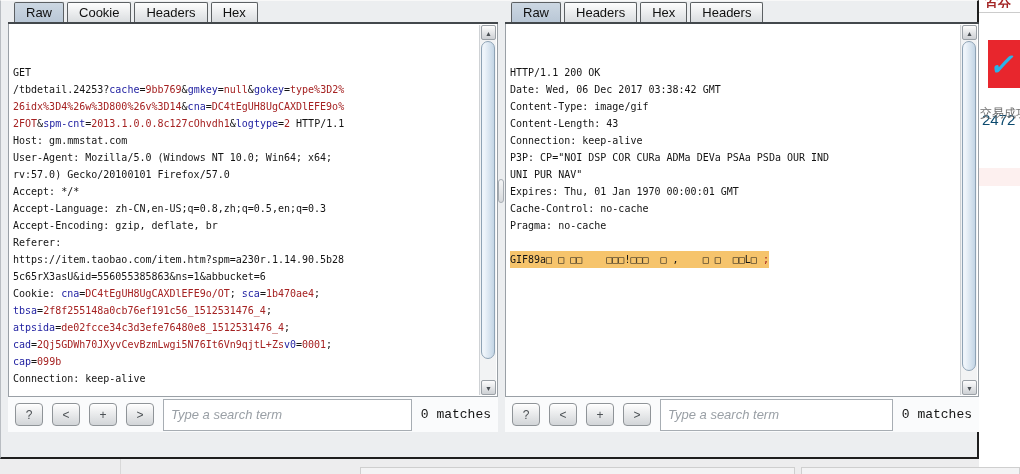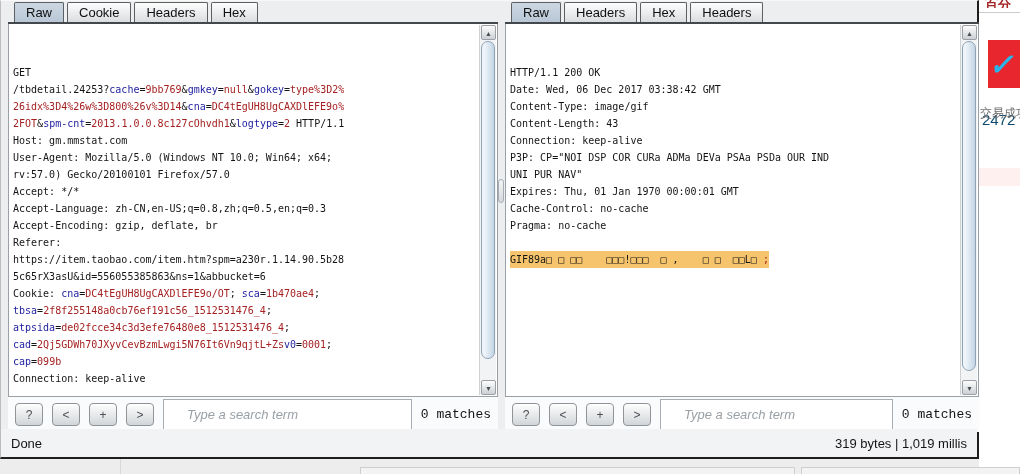--- a/index.html
+++ b/index.html
@@ -45,21 +45,21 @@
   .sb-thumb { position:absolute; left:1px; top:16px; width:14px; border-radius:8px;
               background:linear-gradient(90deg,#eef4fa 20%,#c3d5e5); border:1px solid #8fa3b5; }
   .thumb-req { height:318px; } .thumb-res { height:330px; }
 
   
   .searchbar { position:absolute; left:0; right:0; bottom:0; height:35px; background:#fafbfc;
                display:flex; align-items:center; gap:9px; padding:0 7px; }
   .sbtn { width:28px; height:23px; border:1px solid #8f9498; border-radius:4px; color:#4c5155;
           background:linear-gradient(#fefefe,#d2d5d8); font-size:12px; font-family:"Liberation Sans",sans-serif;
           display:flex; align-items:center; justify-content:center; box-shadow:inset 0 1px 0 #fff; }
-  .search-input { flex:1; height:32px; border:1px solid #a7adb3; padding:0 23px; font-size:13px;
+  .search-input { flex:1; height:32px; border:1px solid #a7adb3; padding:0 7px; font-size:13px;
                   font-family:"Liberation Sans",sans-serif; color:#202020; background:#fff; outline:none; }
   .search-input::placeholder { color:#999fa5; font-style:italic; }
   .matches { font-size:13px; color:#141414; white-space:nowrap;font-family:Liberation Mono, monospace; }
 
   
   .splitter { position:absolute; left:497px; top:0; width:7px; height:431px; background:#eceef0; }
   .splitter-handle { position:absolute; left:0; top:178px; width:6px; height:24px;
                      background:linear-gradient(#f4f5f6,#d6d9dc); border:1px solid #a7adb3; border-radius:3px; }
 
   
@@ -139,24 +139,20 @@
     <div class="searchbar">
       <div class="sbtn">?</div>
       <div class="sbtn">&lt;</div>
       <div class="sbtn">+</div>
       <div class="sbtn">&gt;</div>
       <input class="search-input" placeholder="Type a search term" style="">
       <div class="matches">0 matches</div>
     </div>
   </div>
 
-  <div class="statusrow">
-    <span>Done</span>
-    <span>319 bytes | 1,019 millis</span>
-  </div>
 </div>
 
 <div class="bg-sliver">
   <div class="bg-redtext">百分</div>
   <div class="bg-topline"></div>
   <div class="bg-redsq">
     <span class="bg-swoosh">✓</span>
   </div>
   <div class="bg-num">2472</div>
   <div class="bg-cn">交易成功</div>

